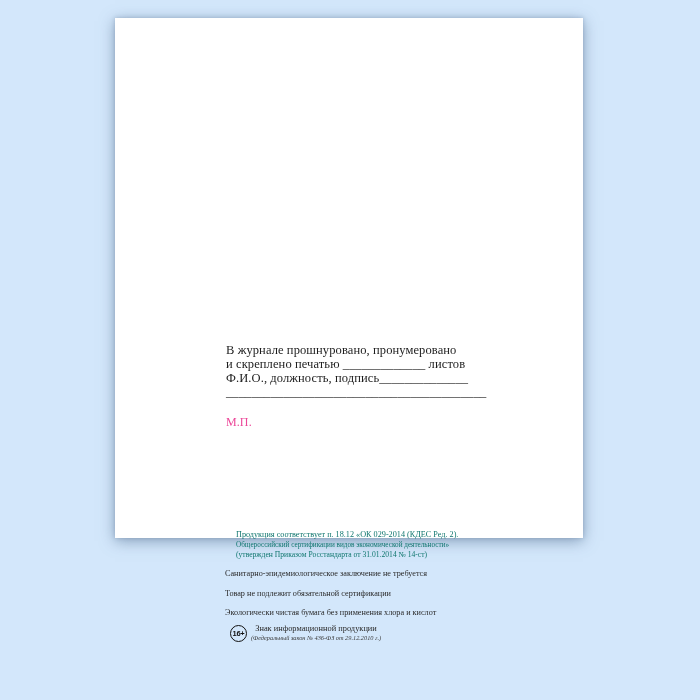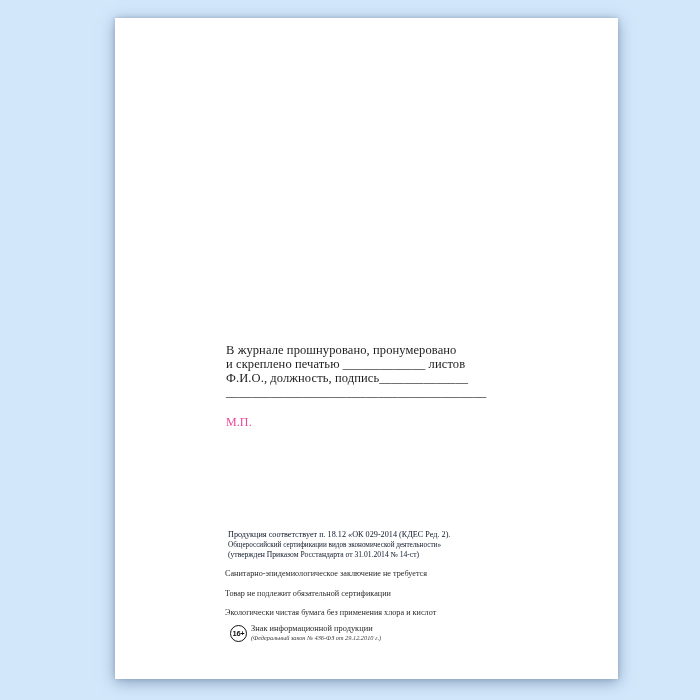--- a/index.html
+++ b/index.html
@@ -9,24 +9,23 @@
   }
   .canvas {
     position: relative;
     width: 700px; height: 700px;
     background: #d3e7fb;
     overflow: hidden;
   }
   .page {
     position: absolute;
     left: 115px; top: 18px;
-    width: 468px; height: 661px;
+    width: 468px; height: 520px;
     background: #ffffff;
     box-shadow: 0 3px 14px rgba(110, 135, 165, 0.75), 0 0 4px rgba(120, 145, 170, 0.45);
-    padding-left: 35px;
   }
   .stamp-block {
     position: absolute;
     left: 111px; top: 325px;
     width: 232px;
     font-size: 12.5px;
     line-height: 14px;
     color: #1d1d1d;
     white-space: nowrap;
     letter-spacing: 0.1px;
@@ -34,23 +33,23 @@
   .stamp-line { height: 14px; }
   .mp {
     margin-top: 16px;
     text-align: left;
     padding-right: 12px;
     font-size: 12px;
     color: #ec4899;
   }
   .compliance {
     position: absolute;
-    left: 113px; top: 512px;
+    left: 121px; top: 512px;
     width: 260px;
-    color: #0f172a;
+    color: #0f766e;
     white-space: nowrap;
   }
   .c1 { font-size: 8.2px; line-height: 10px; }
   .c2 { font-size: 7.2px; line-height: 10px; }
   .c3 { font-size: 7.6px; line-height: 10px; }
   .note {
     position: absolute;
     left: 98px;
     font-size: 8.2px;
     line-height: 10px;
@@ -76,21 +75,21 @@
     border: 1.8px solid #111;
     border-radius: 50%;
     font-family: "Liberation Sans", sans-serif;
     font-weight: bold;
     font-size: 7.5px;
     letter-spacing: -0.3px;
     color: #111;
     flex: 0 0 auto;
     margin-top: 1px;
   }
-  .age-text { display: flex; flex-direction: column; }
+  .age-text { display: flex; flex-direction: column; align-items: center; }
   .age-title {
     font-size: 8.4px;
     line-height: 10px;
     color: #2a2a2a;
     white-space: nowrap;
   }
   .age-law {
     font-size: 6.3px;
     line-height: 8px;
     font-style: italic;

